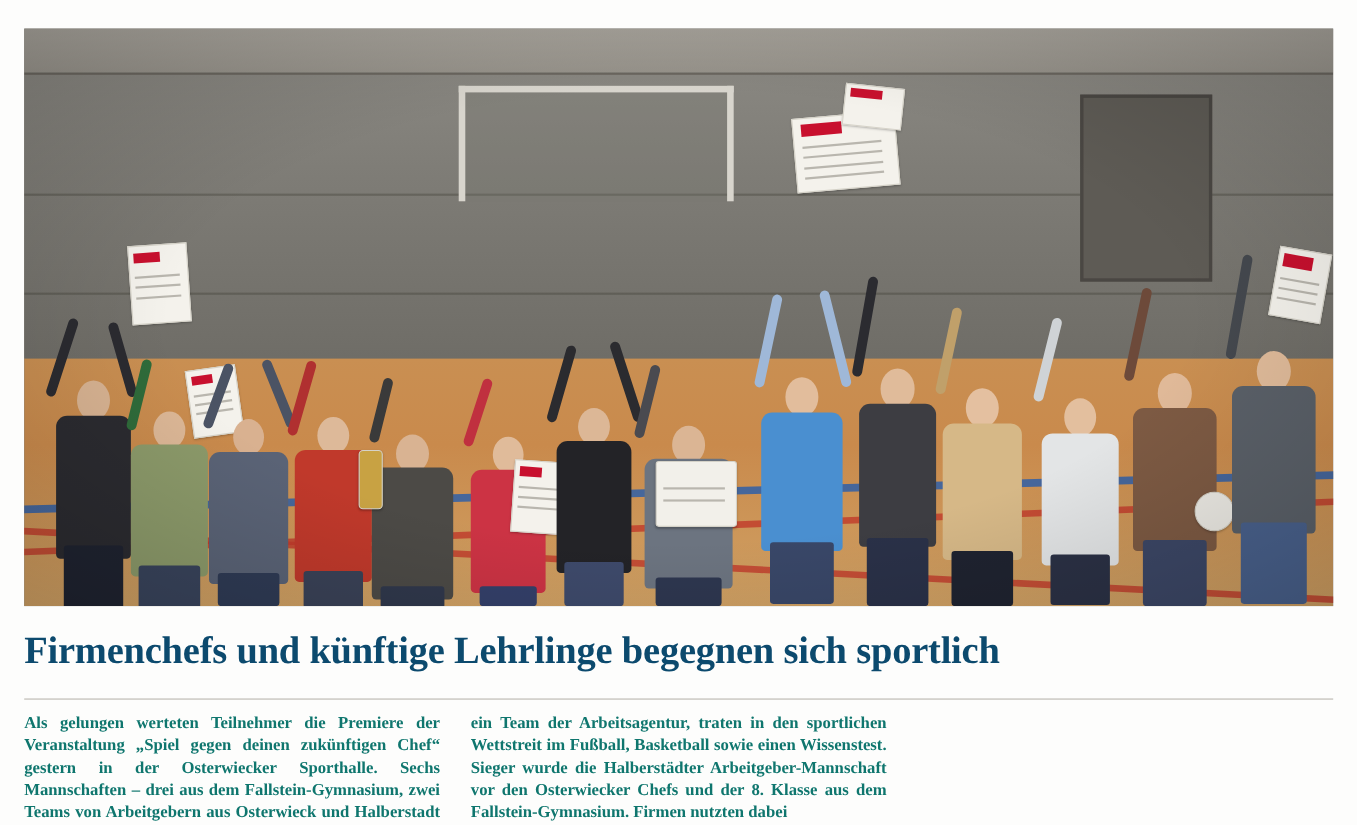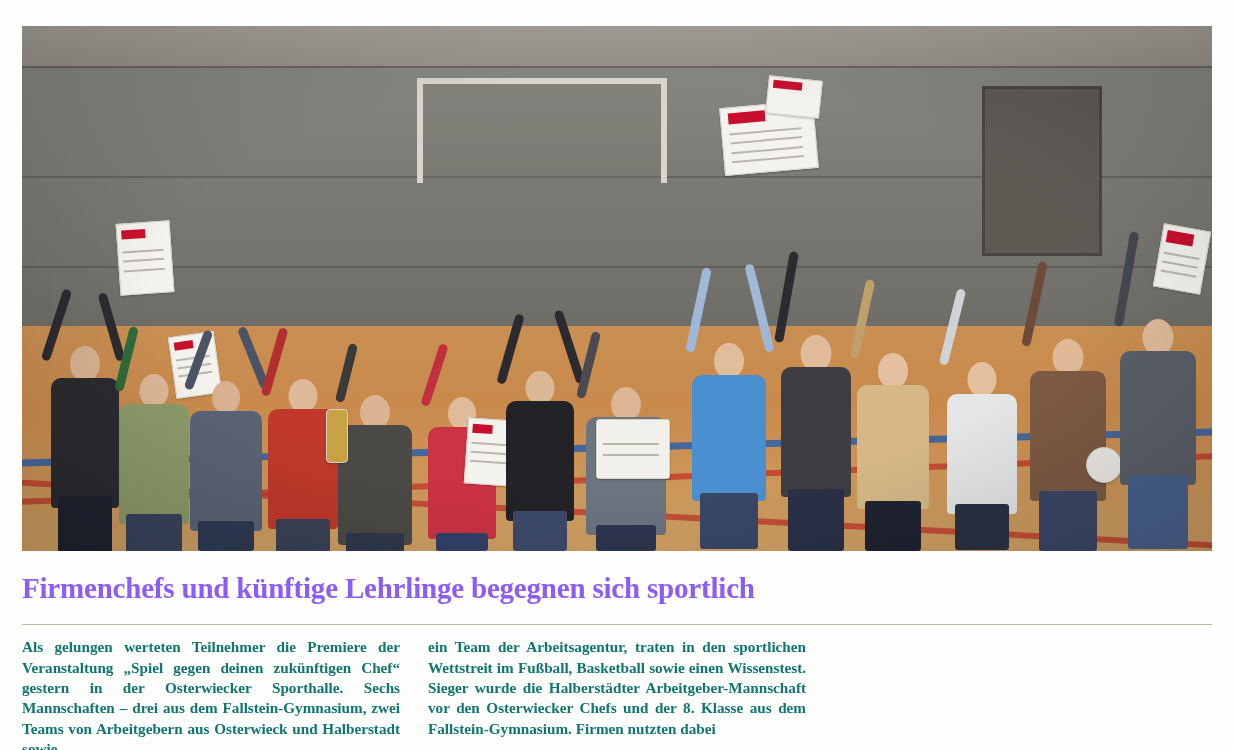--- a/index.html
+++ b/index.html
@@ -150,23 +150,23 @@
     position: absolute;
     left: 0; top: 0; right: 0; bottom: 0;
     pointer-events: none;
     background: radial-gradient(ellipse at center, rgba(0,0,0,0) 55%, rgba(0,0,0,0.18) 100%);
   }
   
   .headline {
     margin-top: 22px;
     font-family: "Liberation Serif", serif;
     font-weight: bold;
-    font-size: 29px;
+    font-size: 35px;
     line-height: 1.1;
-    color: #8b5cf6;
+    color: #0c4a6e;
     letter-spacing: -0.2px;
   }
   .rule {
     margin-top: 14px;
     width: 100%;
     height: 1px;
     background: #b9b6ae;
   }
   
   .columns {

